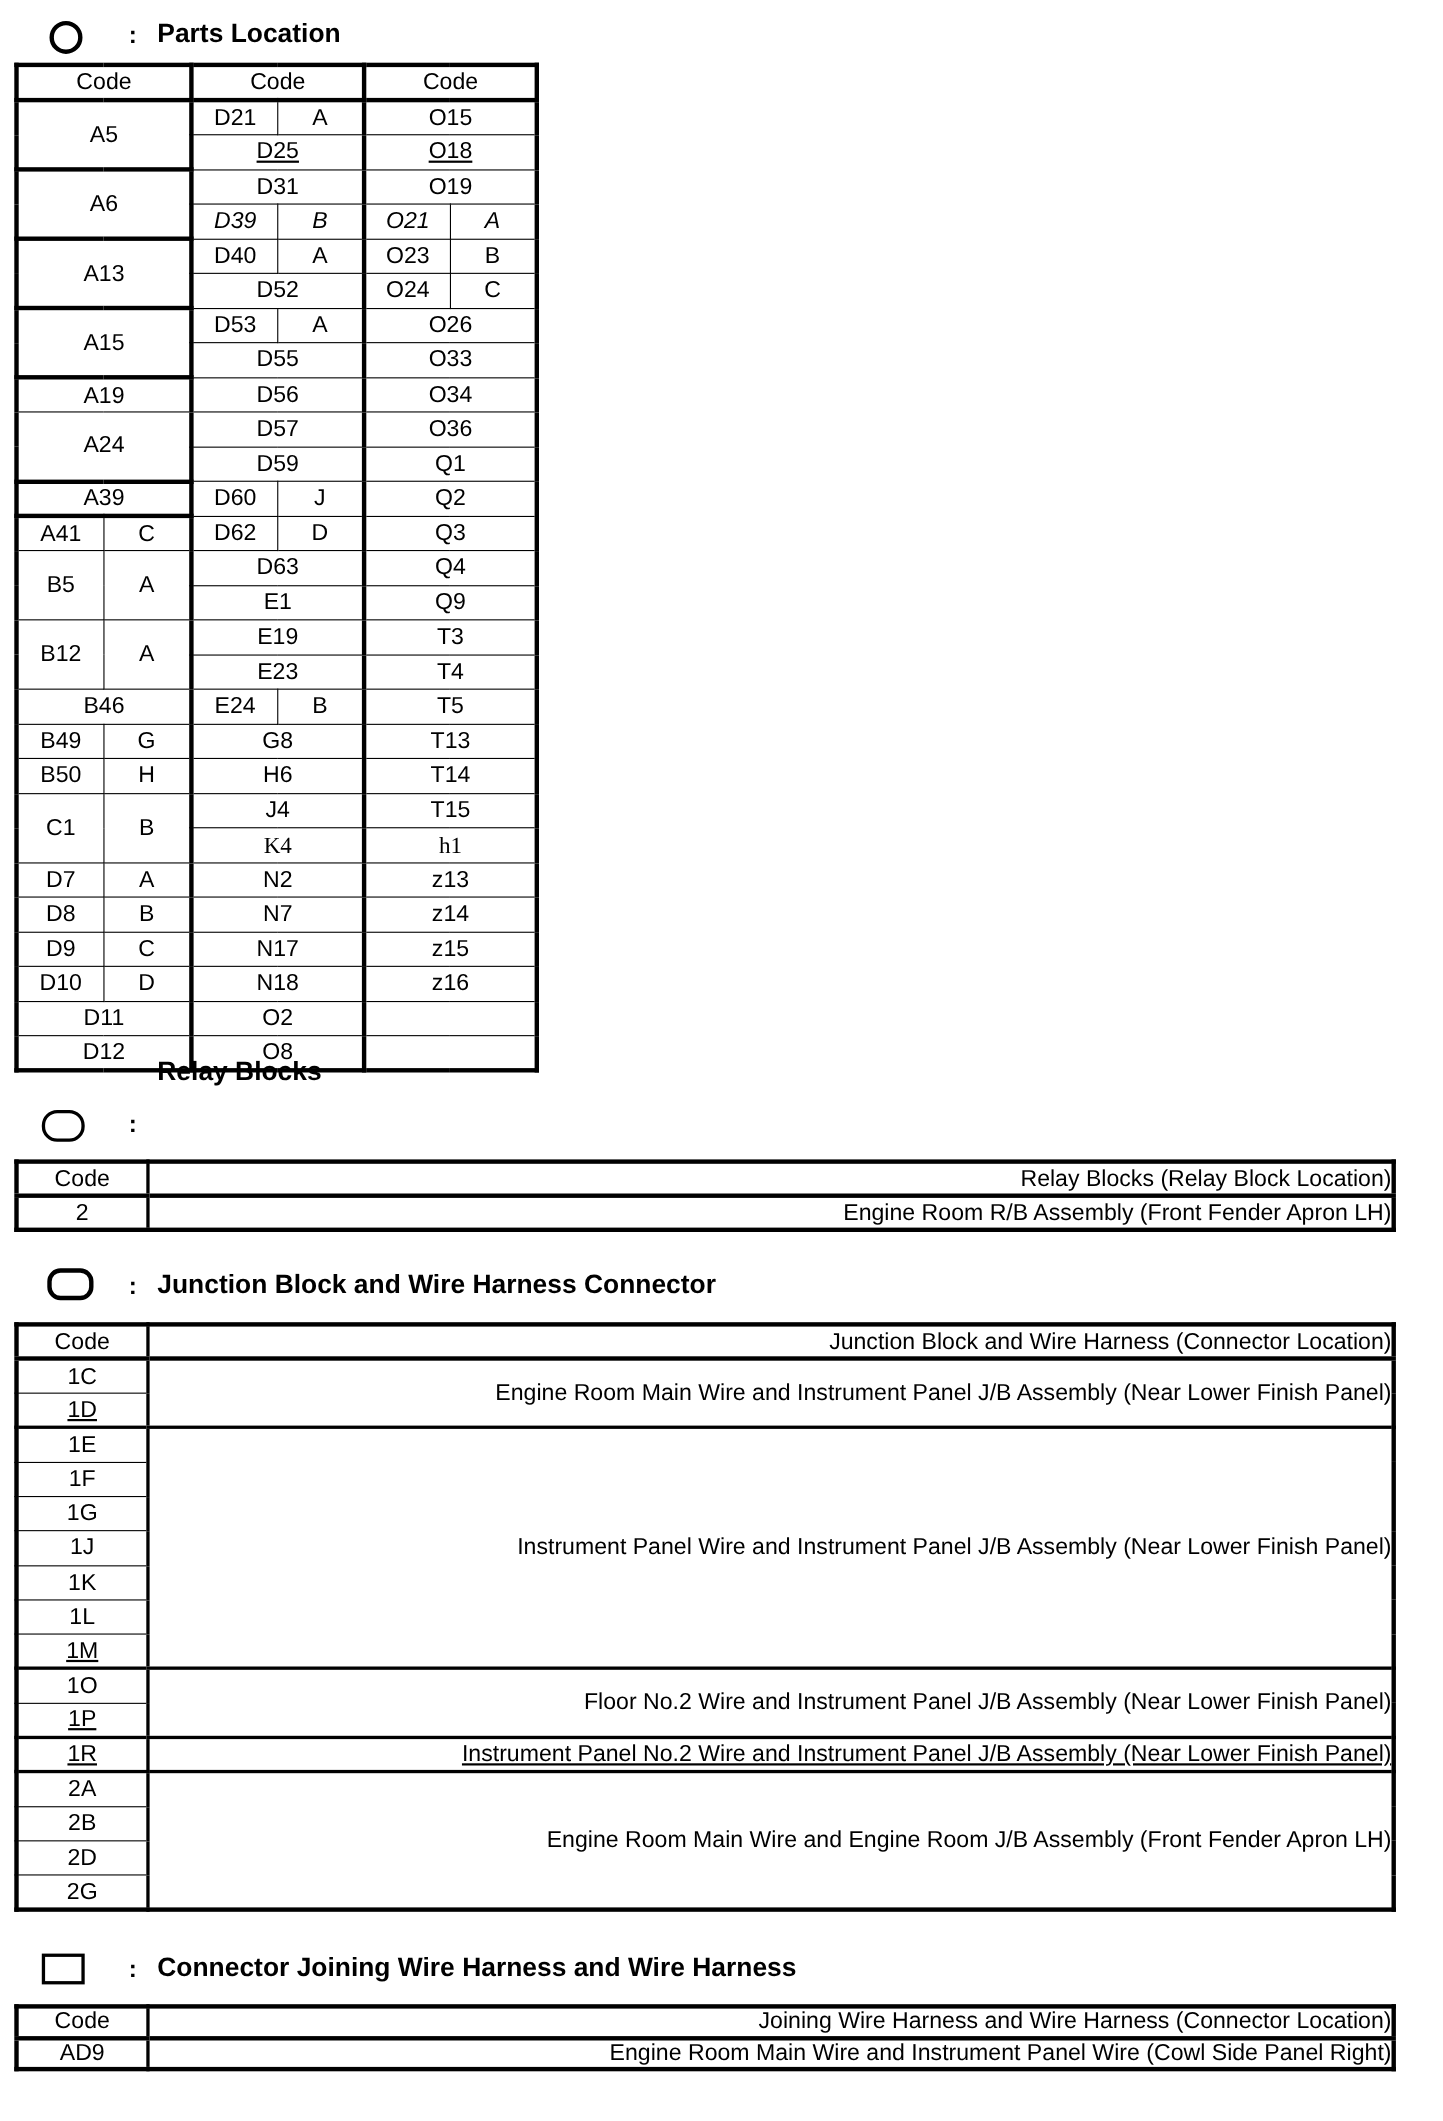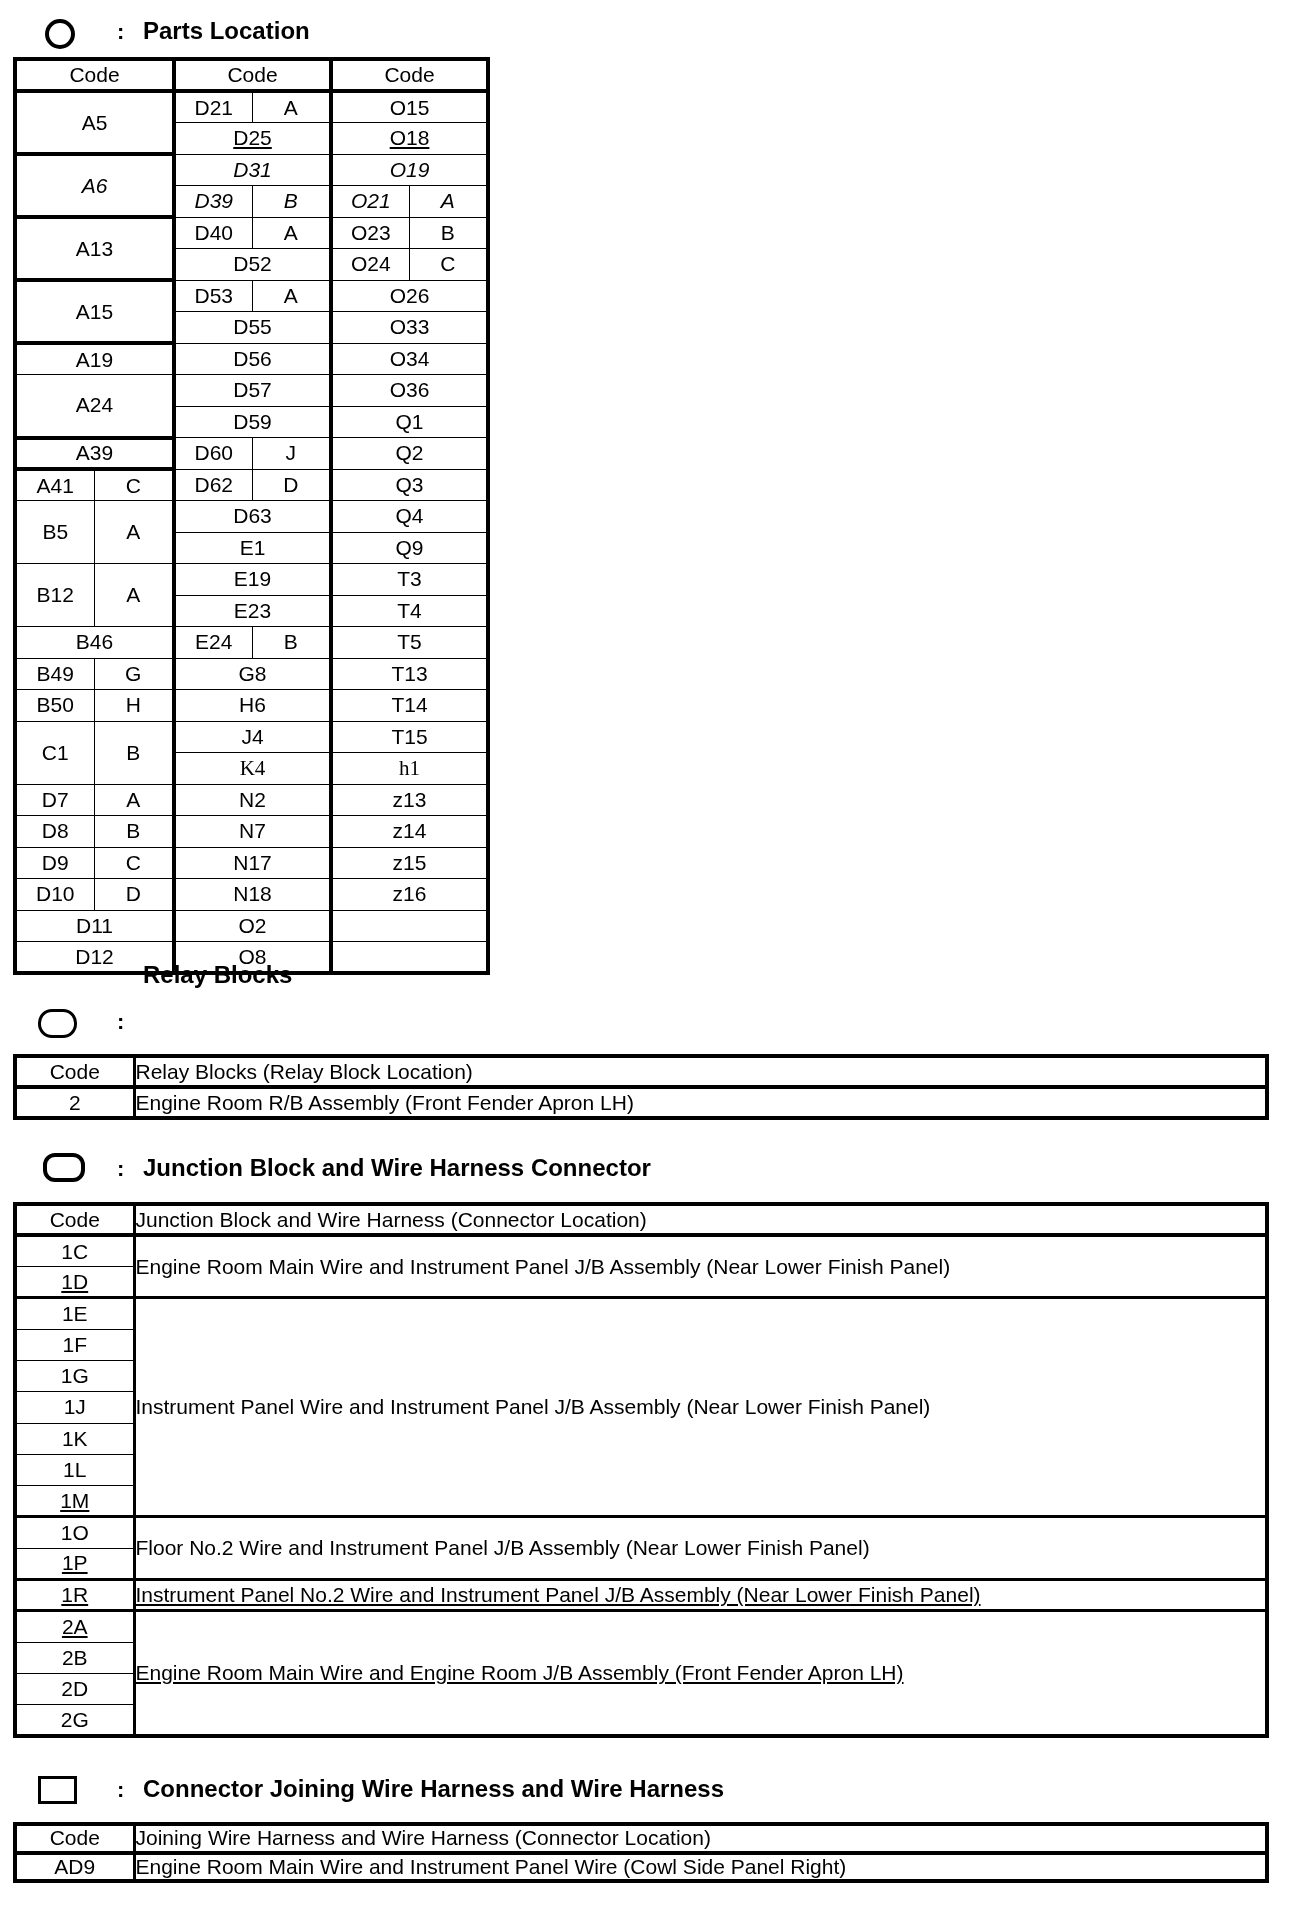--- a/index.html
+++ b/index.html
@@ -14,21 +14,21 @@
   table.grid td { box-sizing:border-box; border:1.5px solid #000; text-align:center;
                   font-size:21px; padding:0; white-space:nowrap; overflow:hidden; }
   table.grid td.thick-l { border-left:4px solid #000; }
   table.grid td.thick-r { border-right:4px solid #000; }
   table.grid td.thick-t { border-top:4px solid #000; }
   table.grid td.thick-b { border-bottom:4px solid #000; }
 
   table.desc { position:absolute; left:13px; width:1256px; border-collapse:collapse; table-layout:fixed;
                border:4px solid #000; }
   table.desc td { box-sizing:border-box; border:1.5px solid #000; font-size:21px; padding:0 0 0 0;
-                  white-space:nowrap; overflow:hidden; }
+                  white-space:nowrap; overflow:hidden;text-align:right; }
   table.desc td.code { text-align:center; padding:0; border-right:3px solid #000; }
   table.desc tr.hdr td { border-bottom:4px solid #000; }
   table.desc tr.grp td { border-bottom:3px solid #000;text-decoration:underline; }
 </style>
 </head>
 <body>
 
 <div>
   <div class="sym circle" style="left:45px; top:19px; width:30px; height:30px;"></div>
   <span class="colon" style="left:117px; top:19px;">:</span>
@@ -55,21 +55,21 @@
       <tr style="height: 31.5px;">
         <td colspan="2" rowspan="2" class="thick-l thick-r thick-b">A5</td>
         <td>D21</td>
         <td class="thick-r">A</td>
         <td colspan="2" class="thick-r">O15</td>
       </tr>
       <tr style="height: 31.5px; text-decoration: underline;">
         <td colspan="2" class="thick-r">D25</td>
         <td colspan="2" class="thick-r">O18</td>
       </tr>
-      <tr style="height: 31.5px; font-style: italic;">
+      <tr style="height: 31.5px;">
         <td colspan="2" rowspan="2" class="thick-l thick-r thick-b">A6</td>
         <td colspan="2" class="thick-r">D31</td>
         <td colspan="2" class="thick-r">O19</td>
       </tr>
       <tr style="height: 31.5px; font-style: italic;">
         <td>D39</td>
         <td class="thick-r">B</td>
         <td>O21</td>
         <td class="thick-r">A</td>
       </tr>
@@ -277,21 +277,21 @@
         <td class="code">1O</td>
         <td rowspan="2" style="border-bottom: 3px solid rgb(0, 0, 0);">Floor No.2 Wire and Instrument Panel J/B Assembly (Near Lower Finish Panel)</td>
       </tr>
       <tr class="grp" style="height: 31.3px;">
         <td class="code">1P</td>
       </tr>
       <tr class="grp" style="height: 31.3px;">
         <td class="code">1R</td>
         <td rowspan="1" style="border-bottom: 3px solid rgb(0, 0, 0);">Instrument Panel No.2 Wire and Instrument Panel J/B Assembly (Near Lower Finish Panel)</td>
       </tr>
-      <tr style="height: 31.3px; text-decoration: underline;">
+      <tr style="height: 31.3px;">
         <td class="code">2A</td>
         <td rowspan="4">Engine Room Main Wire and Engine Room J/B Assembly (Front Fender Apron LH)</td>
       </tr>
       <tr style="height: 31.3px;">
         <td class="code">2B</td>
       </tr>
       <tr style="height: 31.3px;">
         <td class="code">2D</td>
       </tr>
       <tr style="height: 31.3px;">

